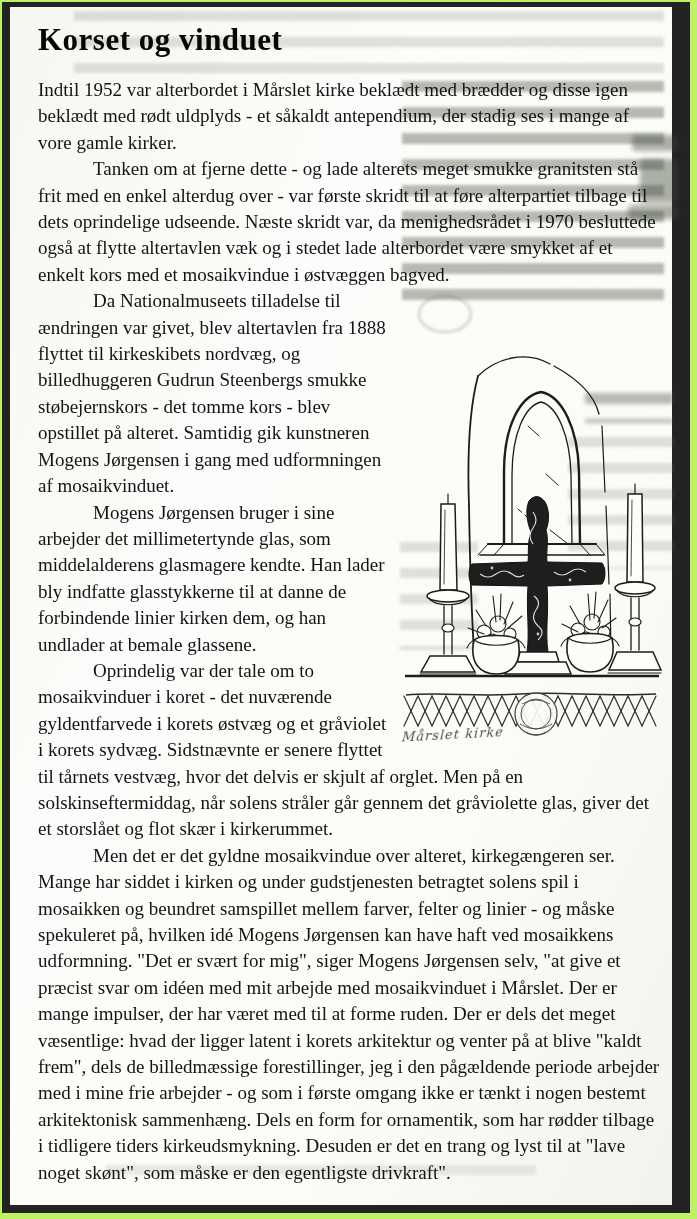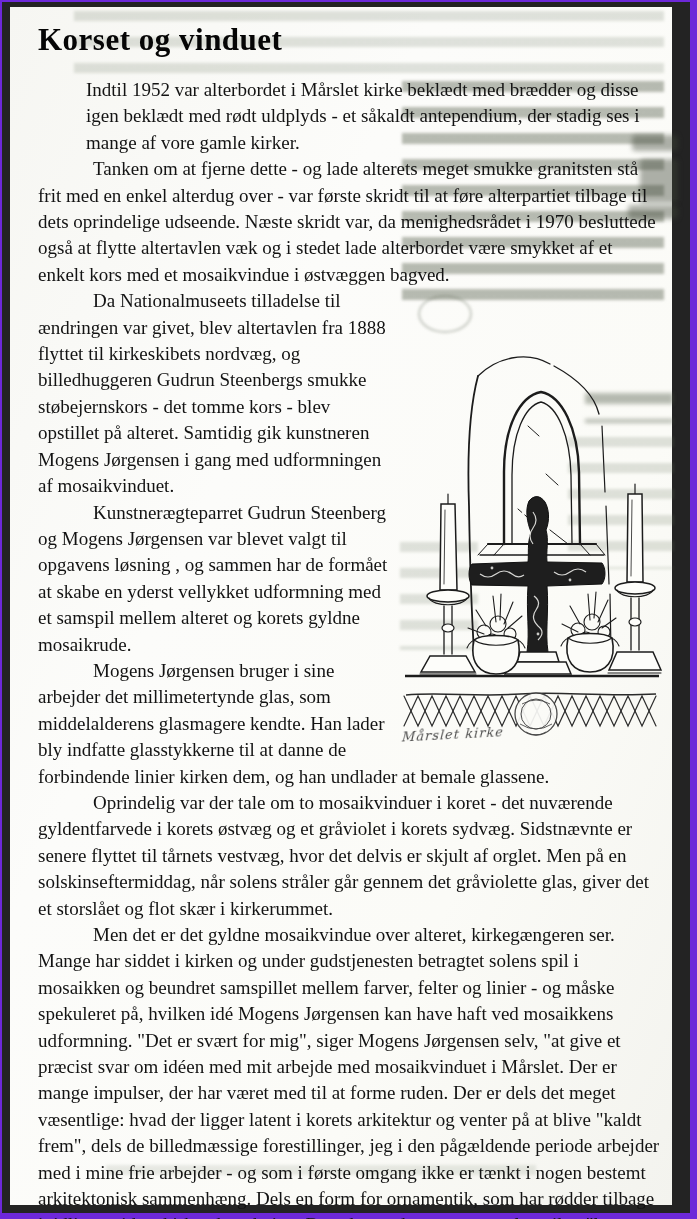--- a/index.html
+++ b/index.html
@@ -1,18 +1,18 @@
 <!DOCTYPE html>
 <html><head>
 <meta charset="utf-8">
 <style>
   html,body { margin:0; padding:0; background:#6f6f6f; }
   .scan {
     position:relative; width:697px; height:1219px; overflow:hidden;
-    background:#6d28d9; font-family:"Liberation Serif", serif;
+    background:#bef264; font-family:"Liberation Serif", serif;
   }
   .frame {
     position:absolute; left:2px; top:2px; right:7px; bottom:6px;
     background:#232323;
   }
   .page {
     position:absolute; left:10px; top:7px; width:662px; height:1198px;
     background:linear-gradient(115deg,#f6f6f2 0%, #fcfcfa 35%, #fbfbf7 70%, #f3f3ee 100%);
   }
   
@@ -30,21 +30,21 @@
 
   .article {
     position:relative; z-index:1; padding:0 10px 0 28px;
     color:#131313; font-size:19px; line-height:26.4px; text-align:left;
   }
   h1.title {
     margin:13px 0 17px 0; font-size:31px; line-height:40px;
     font-weight:bold; color:#050505; letter-spacing:0.5px;
   }
   .article p { margin:0; text-indent:55px; }
-  .article p.noindent { text-indent:0;margin-left:48px; }
+  .article p.noindent { text-indent:0; }
 
   .illu {
     float:right; width:262px; height:410px;
     margin:46px 0 8px 10px; position:relative;
   }
   .illu svg { display:block; }
   .sig {
     position:absolute; left:2px; top:388px; z-index:2;
     font-family:"DejaVu Serif", serif; font-style:italic;
     font-size:13px; letter-spacing:1px; color:#2e2e2e;
@@ -178,20 +178,19 @@
           <g>
             <circle cx="136" cy="380" r="21" fill="#fbfbf8" opacity="0.92" stroke="#3c3c3c" stroke-width="1.3"></circle>
             <circle cx="136" cy="380" r="15" fill="none" stroke="#4a4a4a" stroke-width="1"></circle>
             <path d="M122 370 q14 -8 28 0 M120 390 q16 10 32 0 M126 398 q10 6 20 0" fill="none" stroke="#4a4a4a" stroke-width="0.9"></path>
           </g>
         </svg>
         <div class="sig">Mårslet kirke</div>
       </div>
 
       <p>Da Nationalmuseets tilladelse til ændringen var givet, blev altertavlen fra 1888 flyttet til kirkeskibets nordvæg, og billedhuggeren Gudrun Steenbergs smukke støbejernskors - det tomme kors - blev opstillet på alteret. Samtidig gik kunstneren Mogens Jørgensen i gang med udformningen af mosaikvinduet.</p>
-      <p>Kunstnerægteparret Gudrun Steenberg og Mogens Jørgensen var blevet valgt til opgavens løsning , og sammen har de formået at skabe en yderst vellykket udformning med et samspil mellem alteret og korets gyldne mosaikrude.</p>
       <p>Mogens Jørgensen bruger i sine arbejder det millimetertynde glas, som middelalderens glasmagere kendte. Han lader bly indfatte glasstykkerne til at danne de forbindende linier kirken dem, og han undlader at bemale glassene.</p>
       <p>Oprindelig var der tale om to mosaikvinduer i koret - det nuværende gyldentfarvede i korets østvæg og et gråviolet i korets sydvæg. Sidstnævnte er senere flyttet til tårnets vestvæg, hvor det delvis er skjult af orglet. Men på en solskinseftermiddag, når solens stråler går gennem det gråviolette glas, giver det et storslået og flot skær i kirkerummet.</p>
       <p>Men det er det gyldne mosaikvindue over alteret, kirkegængeren ser. Mange har siddet i kirken og under gudstjenesten betragtet solens spil i mosaikken og beundret samspillet mellem farver, felter og linier - og måske spekuleret på, hvilken idé Mogens Jørgensen kan have haft ved mosaikkens udformning. "Det er svært for mig", siger Mogens Jørgensen selv, "at give et præcist svar om idéen med mit arbejde med mosaikvinduet i Mårslet. Der er mange impulser, der har været med til at forme ruden. Der er dels det meget væsentlige: hvad der ligger latent i korets arkitektur og venter på at blive "kaldt frem", dels de billedmæssige forestillinger, jeg i den pågældende periode arbejder med i mine frie arbejder - og som i første omgang ikke er tænkt i nogen bestemt arkitektonisk sammenhæng. Dels en form for ornamentik, som har rødder tilbage i tidligere tiders kirkeudsmykning. Desuden er det en trang og lyst til at "lave noget skønt", som måske er den egentligste drivkraft".</p>
 
     </div>
   </div>
 </div>
 
 </body></html>

